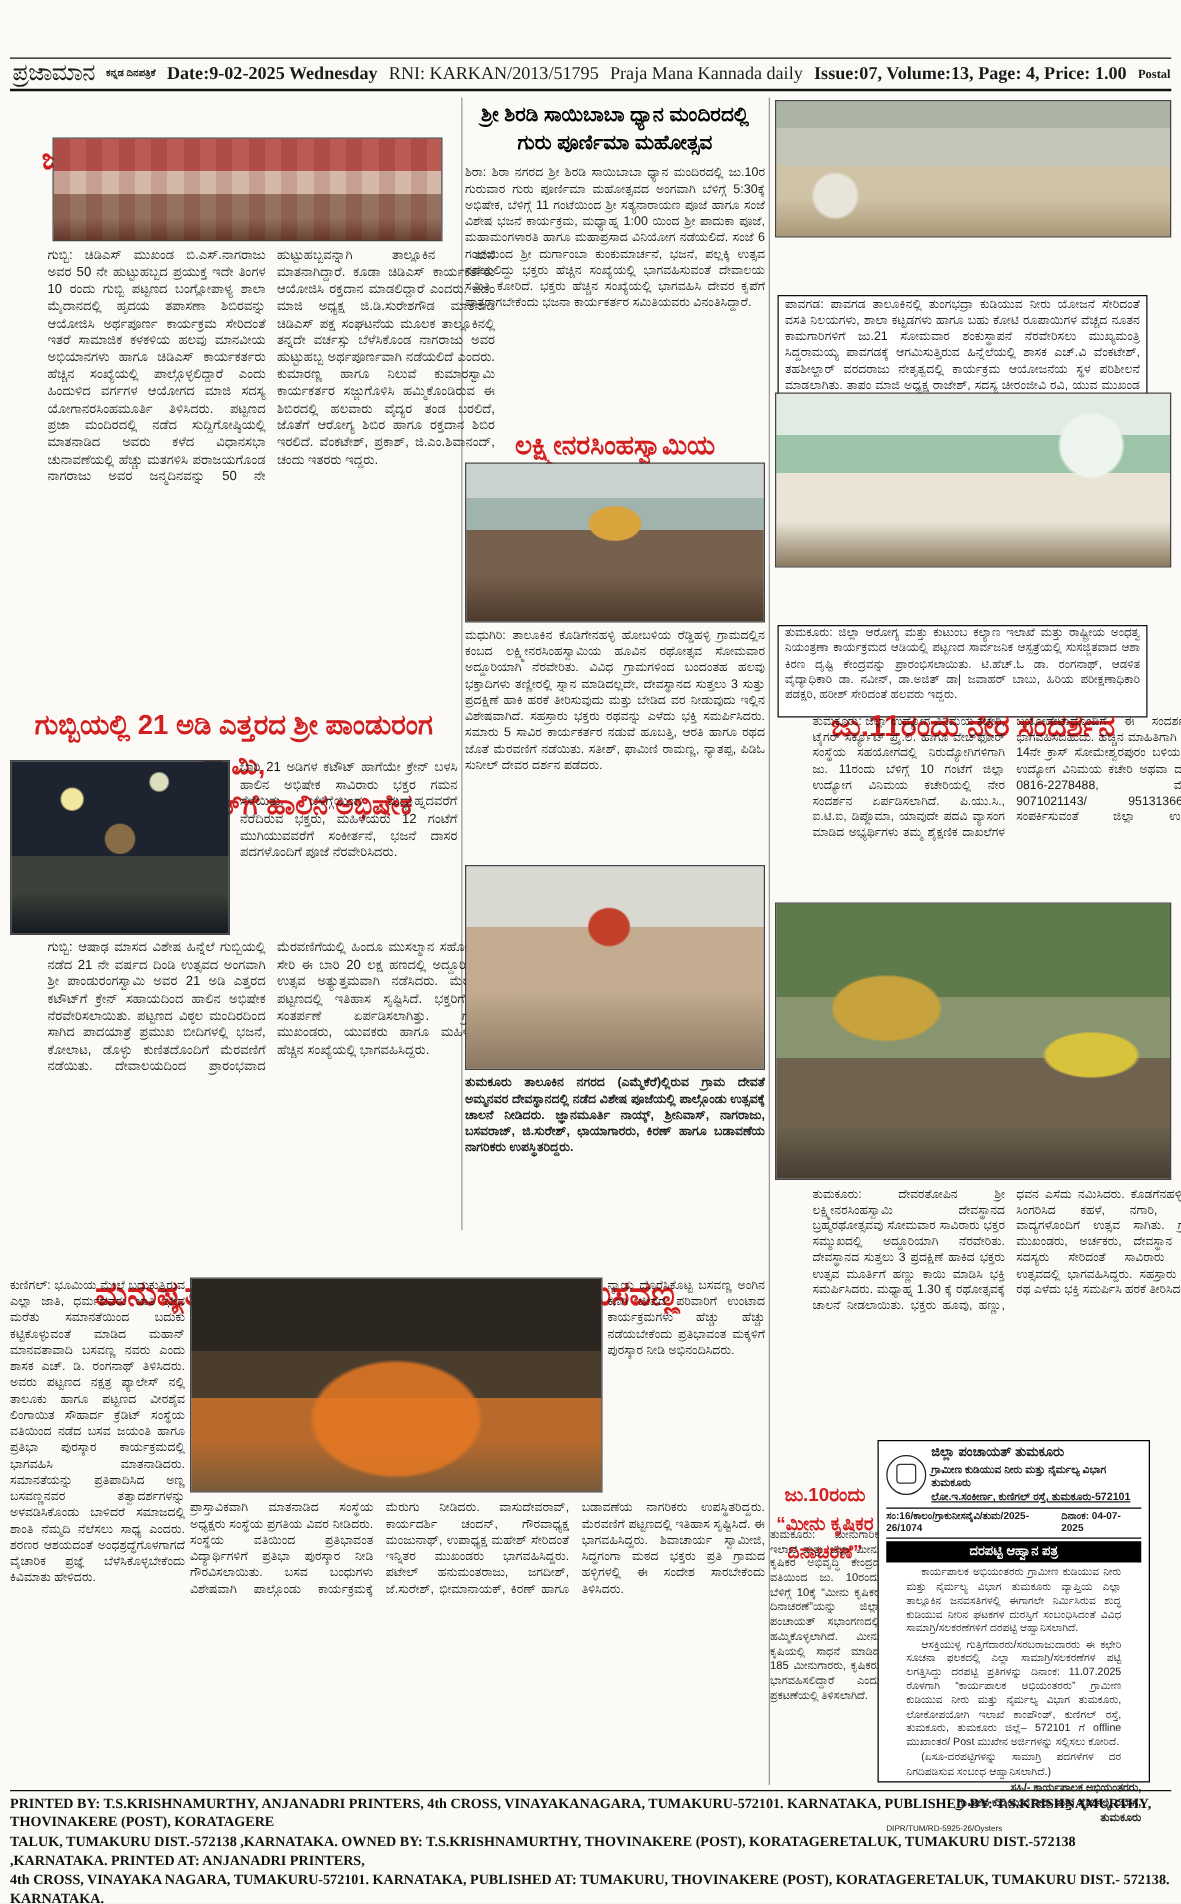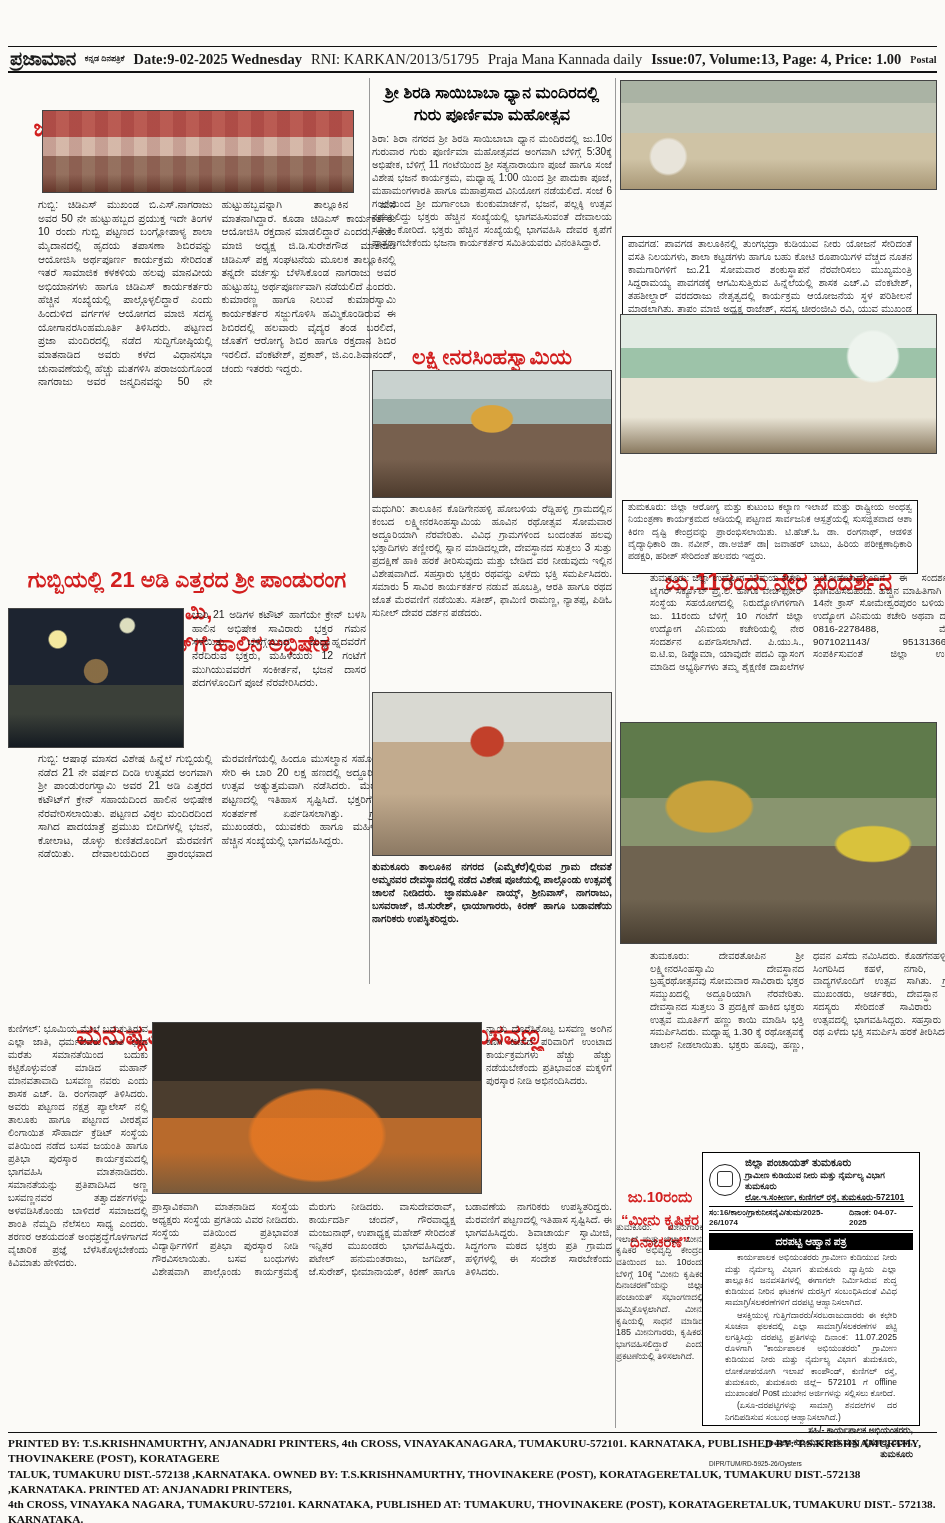--- a/index.html
+++ b/index.html
@@ -2,21 +2,21 @@
 <html><head>
 <meta charset="utf-8">
 <style>
   html,body{margin:0;padding:0;background:#e8e6e0;}
   .page{position:relative;width:945px;height:1523px;background:#fbfaf7;margin:0 auto;
         font-family:"Liberation Sans",sans-serif;color:#1a1a1a;overflow:hidden;}
   .abs{position:absolute;}
   
   .hdr{left:8px;top:46px;width:929px;height:27px;border-top:1.5px solid #111;border-bottom:2px solid #111;
        display:flex;align-items:center;gap:9px;padding:0 2px;box-sizing:border-box;white-space:nowrap;overflow:hidden;}
-  .mast{font-weight:bold;font-size:19px;letter-spacing:-.5px;}
+  .mast{font-weight:normal;font-size:19px;letter-spacing:-.5px;}
   .tagl{font-size:8px;font-weight:bold;}
   .hfield{font-family:"Liberation Serif",serif;font-size:14.5px;font-weight:bold;}
   .hfield.light{font-weight:normal;}
   .hsmall{font-family:"Liberation Serif",serif;font-size:10px;font-weight:bold;}
   
   .h-red{color:#d21f1f;font-weight:bold;text-align:center;overflow:hidden;margin-top:34px;}
   .h-black{color:#000000;font-weight:bold;text-align:center;overflow:hidden;}
   .one-line{white-space:nowrap;}
   
   .bt{font-size:10.5px;line-height:1.3;text-align:justify;overflow:hidden;word-break:break-word;}
@@ -138,21 +138,21 @@
         <div class="l3">ಲೋ.ಇ.ಸಂಕೀರ್ಣ, ಕುಣಿಗಲ್ ರಸ್ತೆ, ತುಮಕೂರು-572101</div>
       </div>
     </div>
     <div class="t-ref">
       <span>ಸಂ:16/ಕಾಲಂ/ಗ್ರಾಕುನೀಸನೈವಿ/ತುಮ/2025-26/1074</span>
       <span>ದಿನಾಂಕ: 04-07-2025</span>
     </div>
     <div class="t-title">ದರಪಟ್ಟಿ ಆಹ್ವಾನ ಪತ್ರ</div>
     <div class="t-para">ಕಾರ್ಯಪಾಲಕ ಅಭಿಯಂತರರು ಗ್ರಾಮೀಣ ಕುಡಿಯುವ ನೀರು ಮತ್ತು ನೈರ್ಮಲ್ಯ ವಿಭಾಗ ತುಮಕೂರು ವ್ಯಾಪ್ತಿಯ ಎಲ್ಲಾ ತಾಲ್ಲೂಕಿನ ಜನವಸತಿಗಳಲ್ಲಿ ಈಗಾಗಲೇ ನಿರ್ಮಿಸಿರುವ ಶುದ್ಧ ಕುಡಿಯುವ ನೀರಿನ ಘಟಕಗಳ ದುರಸ್ತಿಗೆ ಸಂಬಂಧಿಸಿದಂತೆ ವಿವಿಧ ಸಾಮಾಗ್ರಿ/ಸಲಕರಣೆಗಳಿಗೆ ದರಪಟ್ಟಿ ಆಹ್ವಾನಿಸಲಾಗಿದೆ.</div>
     <div class="t-para">ಆಸಕ್ತಿಯುಳ್ಳ ಗುತ್ತಿಗೆದಾರರು/ಸರಬರಾಜುದಾರರು ಈ ಕಛೇರಿ ಸೂಚನಾ ಫಲಕದಲ್ಲಿ ಎಲ್ಲಾ ಸಾಮಾಗ್ರಿ/ಸಲಕರಣೆಗಳ ಪಟ್ಟಿ ಲಗತ್ತಿಸಿದ್ದು ದರಪಟ್ಟಿ ಪ್ರತಿಗಳನ್ನು ದಿನಾಂಕ: 11.07.2025 ರೊಳಗಾಗಿ “ಕಾರ್ಯಪಾಲಕ ಅಭಿಯಂತರರು” ಗ್ರಾಮೀಣ ಕುಡಿಯುವ ನೀರು ಮತ್ತು ನೈರ್ಮಲ್ಯ ವಿಭಾಗ ತುಮಕೂರು, ಲೋಕೋಪಯೋಗಿ ಇಲಾಖೆ ಕಾಂಪೌಂಡ್, ಕುಣಿಗಲ್ ರಸ್ತೆ, ತುಮಕೂರು, ತುಮಕೂರು ಜಿಲ್ಲೆ– 572101 ಗೆ offline ಮುಖಾಂತರ/ Post ಮುಖೇನ ಅರ್ಜಿಗಳನ್ನು ಸಲ್ಲಿಸಲು ಕೋರಿದೆ.</div>
-    <div class="t-para">(ಏಸೂ-ದರಪಟ್ಟಿಗಳನ್ನು ಸಾಮಾಗ್ರಿ ಶನದಲೆಗಳ ದರ ನಿಗದಿಪಡಿಸುವ ಸಂಬಂಧ ಆಹ್ವಾನಿಸಲಾಗಿದೆ.)</div>
+    <div class="t-para">(ಏಸೂ-ದರಪಟ್ಟಿಗಳನ್ನು ಸಾಮಾಗ್ರಿ ಪದಗಳೆಗಳ ದರ ನಿಗದಿಪಡಿಸುವ ಸಂಬಂಧ ಆಹ್ವಾನಿಸಲಾಗಿದೆ.)</div>
     <div class="t-sign">
       <div>ಸಹಿ/- ಕಾರ್ಯಪಾಲಕ ಅಭಿಯಂತರರು,</div>
       <div>ಗ್ರಾಮೀಣ ಕುಡಿಯುವ ನೀರು ಮತ್ತು ನೈರ್ಮಲ್ಯ ವಿಭಾಗ,</div>
       <div>ತುಮಕೂರು</div>
     </div>
     <div class="t-dipr">DIPR/TUM/RD-5925-26/Oysters</div>
   </div>
 
   <div class="abs foot">
     <div>PRINTED BY: T.S.KRISHNAMURTHY, ANJANADRI PRINTERS, 4th CROSS, VINAYAKANAGARA, TUMAKURU-572101. KARNATAKA, PUBLISHED BY: T.S.KRISHNAMURTHY, THOVINAKERE (POST), KORATAGERE</div>

